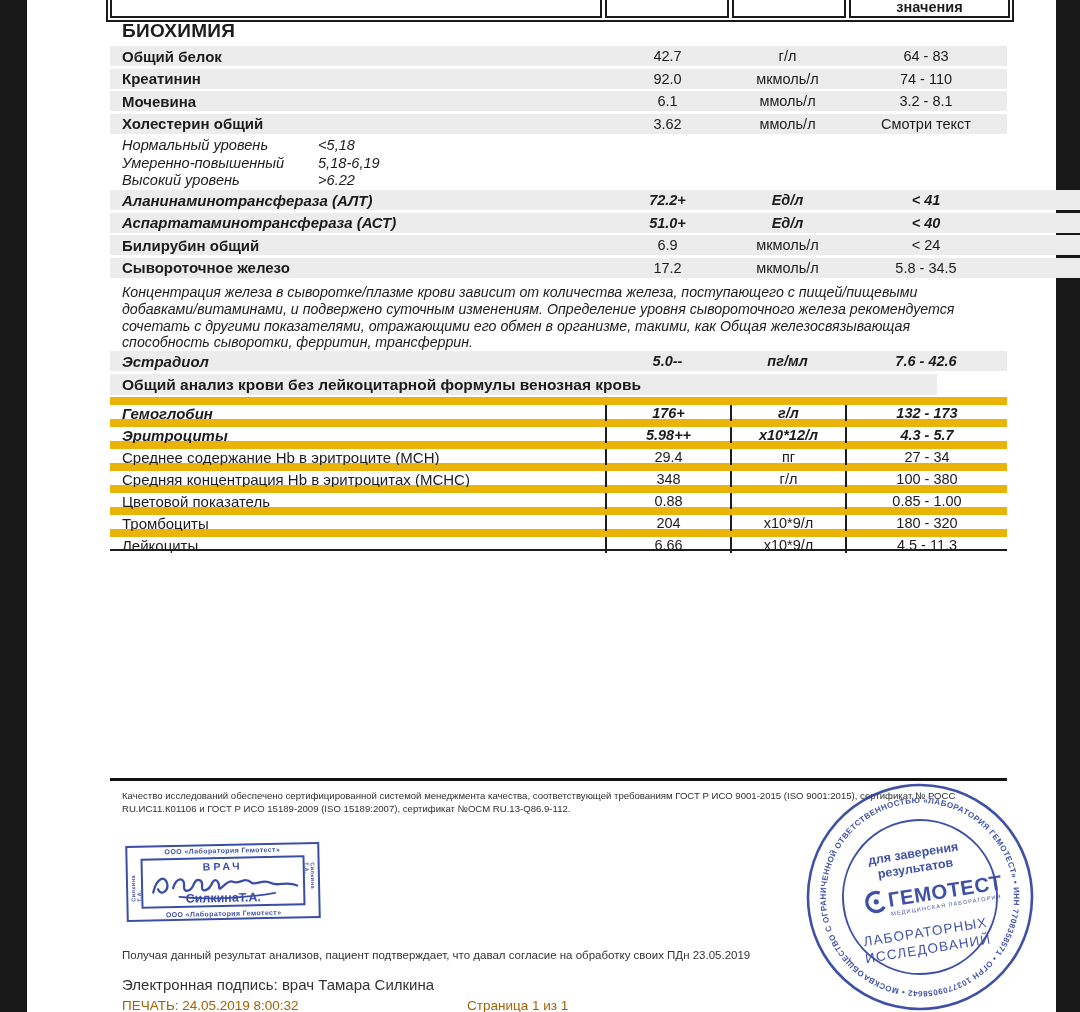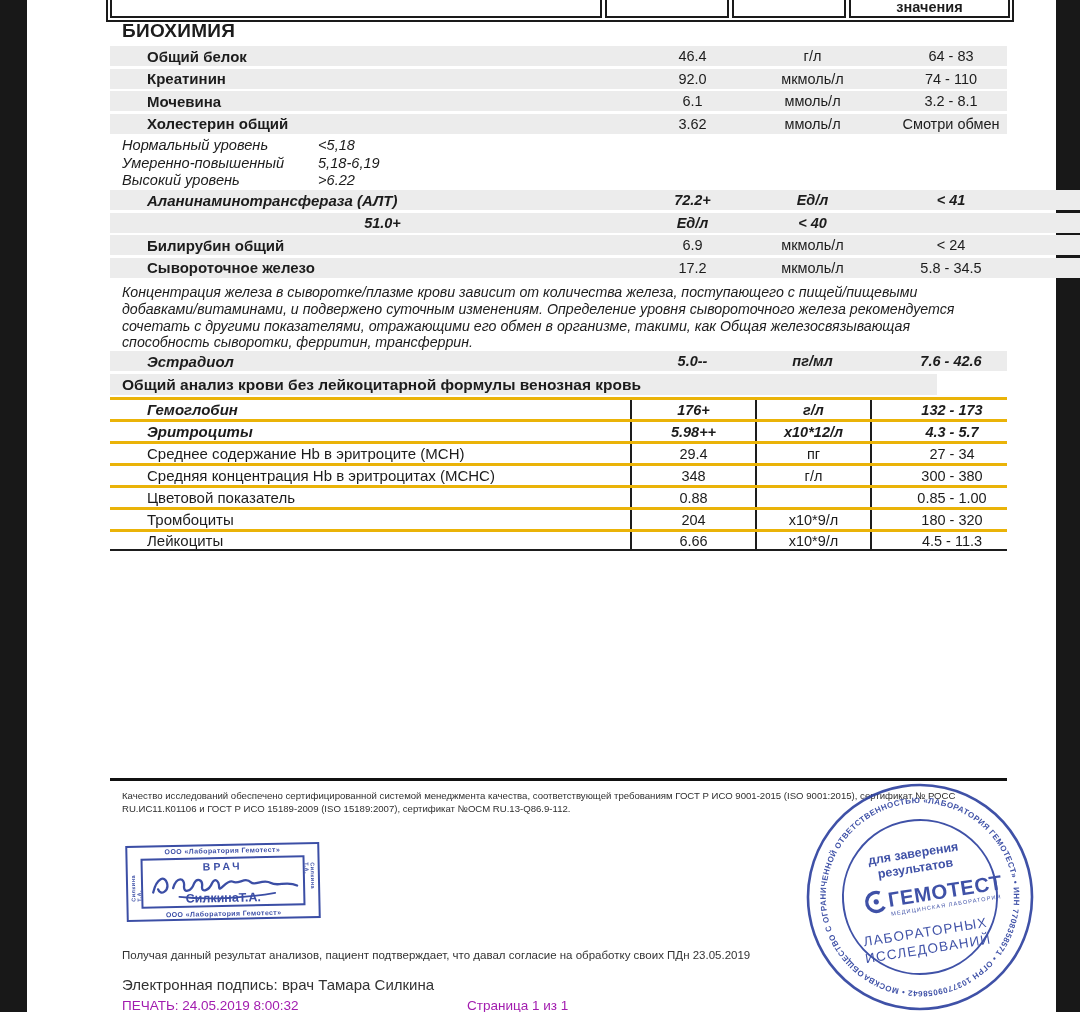--- a/index.html
+++ b/index.html
@@ -13,51 +13,51 @@
   .hdr-box{position:absolute;left:106px;top:-16px;width:908px;height:38px;box-sizing:border-box;
            border:2px solid #1a1a1a;background:#fff;padding:2px;display:grid;
            grid-template-columns:492px 124px 114px 1fr;gap:3px;}
   .hdr-cell{border:2px solid #1a1a1a;box-sizing:border-box;display:flex;align-items:flex-end;
             justify-content:center;font-weight:bold;font-size:14.5px;padding-bottom:1px;}
 
   .sec-title{position:absolute;left:122px;top:20px;margin:0;font-size:19px;font-weight:bold;letter-spacing:.3px;}
 
   
   .row4{display:grid;grid-template-columns:495px 125px 115px 162px;align-items:center;
-        font-size:15px;box-sizing:border-box;padding-left:25px;}
+        font-size:15px;box-sizing:border-box;}
   .cell{box-sizing:border-box;}
   .c-name{padding-left:12px;white-space:nowrap;overflow:hidden;}
   .c-val,.c-units,.c-ref{text-align:center;font-size:14.5px;}
   .st-bold .c-name{font-weight:bold;}
   .st-bold-italic .cell{font-weight:bold;font-style:italic;}
 
   .biochem-host .row4{background:#ececec;height:20px;margin-bottom:2.5px;}
   #biochem1{position:absolute;left:110px;top:46px;width:897px;}
   #chol{position:absolute;left:110px;top:137px;width:620px;font-style:italic;font-size:14.6px;}
   .chol-line{display:flex;height:17.6px;align-items:flex-start;}
   .chol-label{min-width:196px;padding-left:12px;}
   #biochem2{position:absolute;left:110px;top:190px;width:1021px;}
   #iron-note{position:absolute;left:122px;top:284px;width:848px;margin:0;font-style:italic;
              font-size:14.2px;line-height:16.8px;}
   #estradiol-row{position:absolute;left:110px;top:351px;width:897px;}
 
   #cbc-title{position:absolute;left:110px;top:374px;width:827px;height:21px;line-height:21px;
              background:#ececec;font-weight:bold;font-size:15.5px;padding-left:12px;box-sizing:border-box;}
   #cbc-table{position:absolute;left:110px;top:397px;width:897px;}
-  #cbc-table .row4{height:22px;border-top:3px solid #eab308;background:#fff;}
+  #cbc-table .row4{height:22px;border-top:8px solid #eab308;background:#fff;}
   #cbc-table .row4:last-child{border-bottom:2px solid #1d1d1d;}
   #cbc-table .cell{display:flex;align-items:center;height:100%;}
   #cbc-table .c-val,#cbc-table .c-units,#cbc-table .c-ref{justify-content:center;border-left:2px solid #1d1d1d;}
 
   .rule{position:absolute;left:110px;top:778px;width:897px;height:3px;background:#111;}
   #quality{position:absolute;left:122px;top:789px;width:880px;margin:0;font-size:9.6px;
            line-height:13px;color:#2e2e2e;}
   #consent{position:absolute;left:122px;top:949px;margin:0;font-size:11.5px;color:#333;}
   #esig{position:absolute;left:122px;top:976px;margin:0;font-size:15px;color:#333;}
-  #printline{position:absolute;left:122px;top:998px;display:flex;font-size:13.5px;color:#a21caf;}
+  #printline{position:absolute;left:122px;top:998px;display:flex;font-size:13.5px;color:#a16207;}
   #printline .pl-print{width:345px;}
 
   
   .doc-stamp{position:absolute;left:126px;top:844px;width:194px;height:76px;box-sizing:border-box;
              border:2.2px solid #2b3f9e;color:#2b3f9e;transform:rotate(-1.2deg);opacity:.92;background:transparent;}
   .ds-org{position:absolute;width:100%;text-align:center;font-size:7px;font-weight:bold;letter-spacing:.4px;}
   .ds-org-top{top:1px;}
   .ds-org-bottom{bottom:1px;}
   .ds-inner{position:absolute;left:13px;right:13px;top:11px;bottom:11px;border:2px solid #2b3f9e;}
   .ds-role{text-align:center;font-size:10.5px;font-weight:bold;letter-spacing:3px;margin-top:1px;}
@@ -83,41 +83,41 @@
     <div class="hdr-cell"></div>
     <div class="hdr-cell"></div>
     <div class="hdr-cell">значения</div>
   </div>
 
   <h1 class="sec-title">БИОХИМИЯ</h1>
 
   <div id="biochem1" class="biochem-host">
       <div class="row4 st-bold">
         <div class="cell c-name">Общий белок</div>
-        <div class="cell c-val">46.4</div>
+        <div class="cell c-val">42.7</div>
         <div class="cell c-units">г/л</div>
         <div class="cell c-ref">64 - 83</div>
       </div>
       <div class="row4 st-bold">
         <div class="cell c-name">Креатинин</div>
         <div class="cell c-val">92.0</div>
         <div class="cell c-units">мкмоль/л</div>
         <div class="cell c-ref">74 - 110</div>
       </div>
       <div class="row4 st-bold">
         <div class="cell c-name">Мочевина</div>
         <div class="cell c-val">6.1</div>
         <div class="cell c-units">ммоль/л</div>
         <div class="cell c-ref">3.2 - 8.1</div>
       </div>
       <div class="row4 st-bold">
         <div class="cell c-name">Холестерин общий</div>
         <div class="cell c-val">3.62</div>
         <div class="cell c-units">ммоль/л</div>
-        <div class="cell c-ref">Смотри обмен</div>
+        <div class="cell c-ref">Смотри текст</div>
       </div>
     </div>
 
   <div id="chol">
       <div class="chol-line">
         <span class="chol-label">Нормальный уровень</span>
         <span>&lt;5,18</span>
       </div>
       <div class="chol-line">
         <span class="chol-label">Умеренно-повышенный</span>
@@ -130,20 +130,21 @@
     </div>
 
   <div id="biochem2" class="biochem-host">
       <div class="row4 st-bold-italic">
         <div class="cell c-name">Аланинаминотрансфераза (АЛТ)</div>
         <div class="cell c-val">72.2+</div>
         <div class="cell c-units">Ед/л</div>
         <div class="cell c-ref">&lt; 41</div>
       </div>
       <div class="row4 st-bold-italic">
+        <div class="cell c-name">Аспартатаминотрансфераза (АСТ)</div>
         <div class="cell c-val">51.0+</div>
         <div class="cell c-units">Ед/л</div>
         <div class="cell c-ref">&lt; 40</div>
       </div>
       <div class="row4 st-bold">
         <div class="cell c-name">Билирубин общий</div>
         <div class="cell c-val">6.9</div>
         <div class="cell c-units">мкмоль/л</div>
         <div class="cell c-ref">&lt; 24</div>
       </div>
@@ -184,21 +185,21 @@
       <div class="row4 st-regular">
         <div class="cell c-name">Среднее содержание Hb в эритроците (MCH)</div>
         <div class="cell c-val">29.4</div>
         <div class="cell c-units">пг</div>
         <div class="cell c-ref">27 - 34</div>
       </div>
       <div class="row4 st-regular">
         <div class="cell c-name">Средняя концентрация Hb в эритроцитах (MCHC)</div>
         <div class="cell c-val">348</div>
         <div class="cell c-units">г/л</div>
-        <div class="cell c-ref">300 - 380</div>
+        <div class="cell c-ref">100 - 380</div>
       </div>
       <div class="row4 st-regular">
         <div class="cell c-name">Цветовой показатель</div>
         <div class="cell c-val">0.88</div>
         <div class="cell c-units"></div>
         <div class="cell c-ref">0.85 - 1.00</div>
       </div>
       <div class="row4 st-regular">
         <div class="cell c-name">Тромбоциты</div>
         <div class="cell c-val">204</div>

